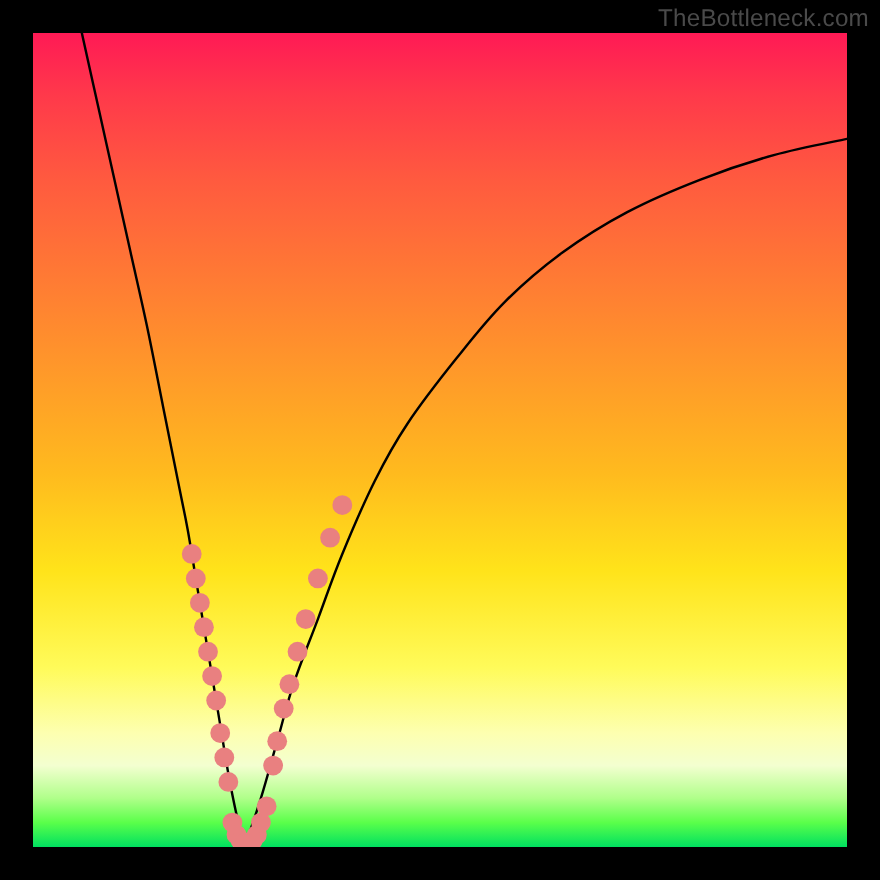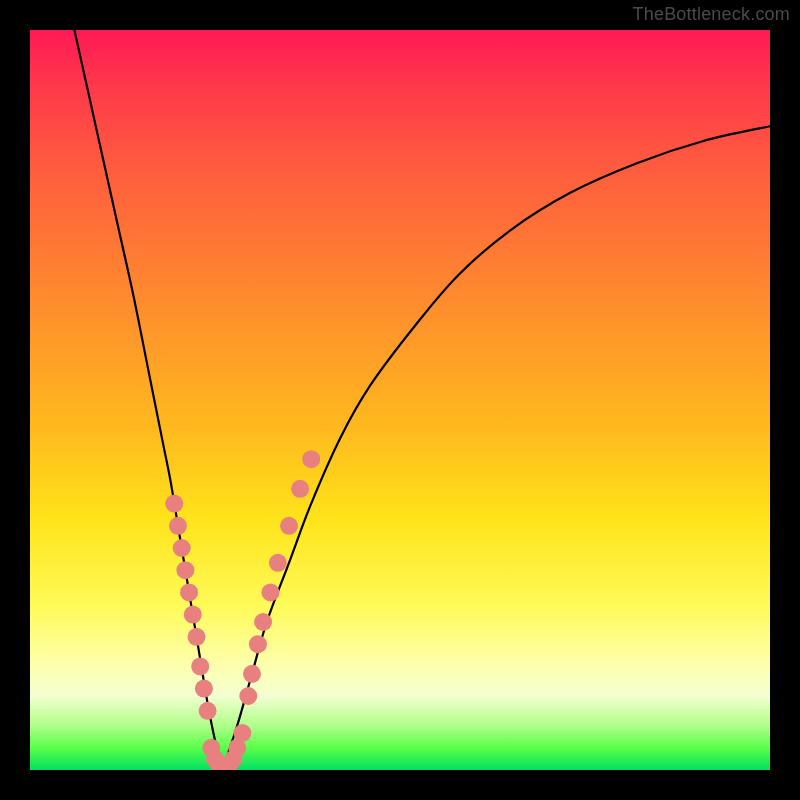--- a/index.html
+++ b/index.html
@@ -38,21 +38,21 @@
       #b0ff8a 94%,
       #5aff4a 97%,
       #00e060 100%
     );
   }
   .watermark {
     position: absolute;
     top: 4px;
     right: 10px;
     color: #4a4a4a;
-    font-size: 18px;
+    font-size: 22px;
     font-weight: 500;
     letter-spacing: 0.2px;
     user-select: none;
   }
   svg.curves {
     position: absolute;
     inset: 0;
   }
 </style>
 </head>

